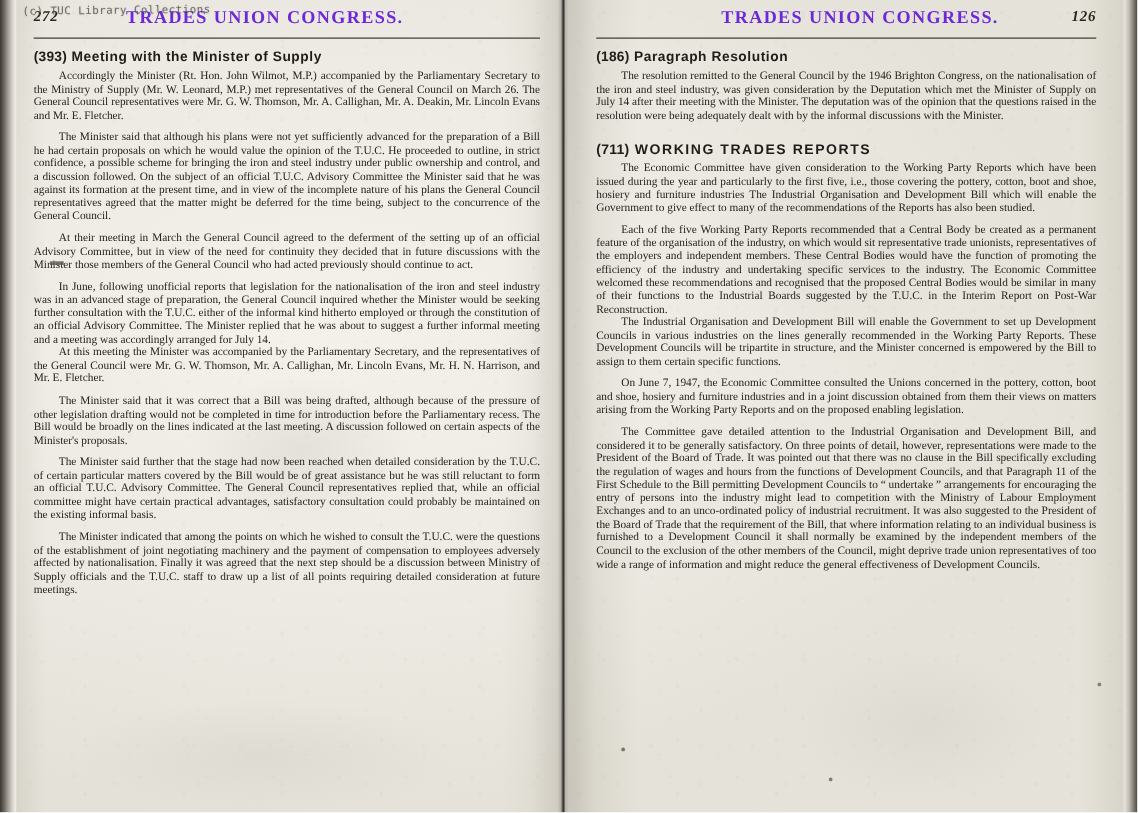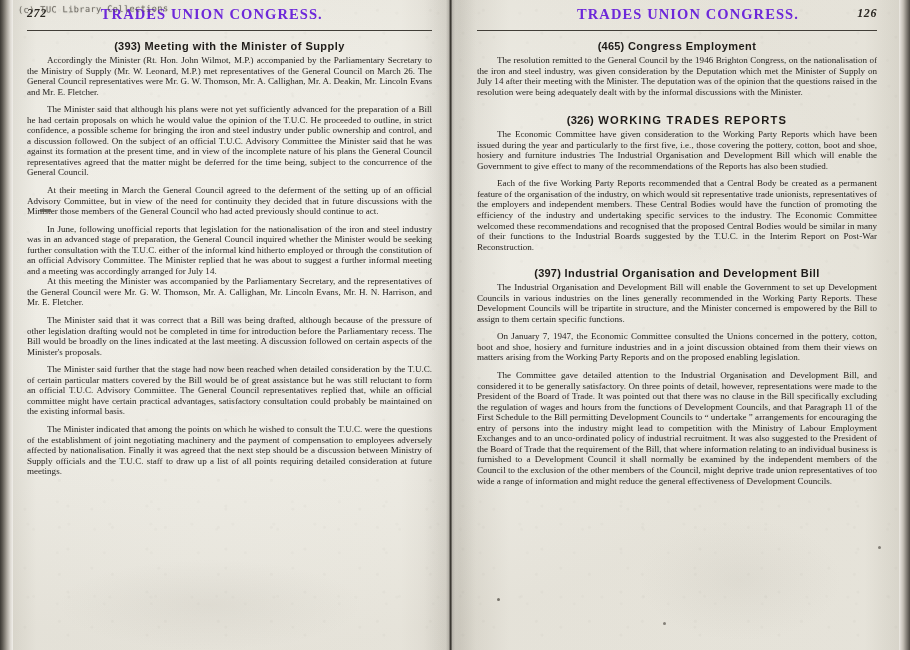--- a/index.html
+++ b/index.html
@@ -86,21 +86,20 @@
     font-size:9.05px;
     line-height:10.55px;
     text-align:justify;
     text-justify:inter-word;
     color:#262320;
   }
   .col p{margin:0 0 0 0;text-indent:20px;}
   .col p.gap{margin-top:7px;}
   .col p.nogap{margin-top:0;}
   .sec-head{
-    text-align:center;
     font-weight:700;
     font-size:11px;
     letter-spacing:.45px;
     margin:11px 0 3px 0;
     color:#1f1c19;
     font-family:"Liberation Sans","DejaVu Sans",sans-serif;
   }
   .sec-head.caps{
     letter-spacing:1.25px;
     font-size:11.2px;
@@ -165,43 +164,39 @@
 
   <div class="page-sheet" id="page-right">
     <div style="padding:6px 22px 0 22px;">
       <div class="running-head" style="justify-content:space-between;">
         <span class="rh-title" style="margin-left:100px;">TRADES UNION CONGRESS.</span>
         <span class="folio">126</span>
       </div>
       <div class="rule" style="margin-top:2px;"></div>
 
       <div class="sec-head" style="margin-top:9px;">
-        <span class="num">(465)</span>
-        <span>Congress Employment</span>
+        <span class="num">(186)</span>
+        <span>Paragraph Resolution</span>
       </div>
       <div class="col">
         <p class="nogap">The resolution remitted to the General Council by the 1946 Brighton Congress, on the nationalisation of the iron and steel industry, was given consideration by the Deputation which met the Minister of Supply on July 14 after their meeting with the Minister. The deputation was of the opinion that the questions raised in the resolution were being adequately dealt with by the informal discussions with the Minister.</p>
       </div>
 
       <div class="sec-head caps" style="margin-top:17px;">
-        <span class="num" style="letter-spacing:.2px;">(326)</span>
+        <span class="num" style="letter-spacing:.2px;">(711)</span>
         <span>WORKING TRADES REPORTS</span>
       </div>
       <div class="col">
         <p class="nogap">The Economic Committee have given consideration to the Working Party Reports which have been issued during the year and particularly to the first five, i.e., those covering the pottery, cotton, boot and shoe, hosiery and furniture industries The Industrial Organisation and Development Bill which will enable the Government to give effect to many of the recommendations of the Reports has also been studied.</p>
         <p class="gap">Each of the five Working Party Reports recommended that a Central Body be created as a permanent feature of the organisation of the industry, on which would sit representative trade unionists, representatives of the employers and independent members. These Central Bodies would have the function of promoting the efficiency of the industry and undertaking specific services to the industry. The Economic Committee welcomed these recommendations and recognised that the proposed Central Bodies would be similar in many of their functions to the Industrial Boards suggested by the T.U.C. in the Interim Report on Post-War Reconstruction.</p>
       </div>
 
-      <div class="sec-head" style="margin-top:15px;">
-        <span class="num">(397)</span>
-        <span>Industrial Organisation and Development Bill</span>
-      </div>
       <div class="col">
         <p class="nogap">The Industrial Organisation and Development Bill will enable the Government to set up Development Councils in various industries on the lines generally recommended in the Working Party Reports. These Development Councils will be tripartite in structure, and the Minister concerned is empowered by the Bill to assign to them certain specific functions.</p>
-        <p class="gap">On January 7, 1947, the Economic Committee consulted the Unions concerned in the pottery, cotton, boot and shoe, hosiery and furniture industries and in a joint discussion obtained from them their views on matters arising from the Working Party Reports and on the proposed enabling legislation.</p>
+        <p class="gap">On June 7, 1947, the Economic Committee consulted the Unions concerned in the pottery, cotton, boot and shoe, hosiery and furniture industries and in a joint discussion obtained from them their views on matters arising from the Working Party Reports and on the proposed enabling legislation.</p>
         <p class="gap">The Committee gave detailed attention to the Industrial Organisation and Development Bill, and considered it to be generally satisfactory. On three points of detail, however, representations were made to the President of the Board of Trade. It was pointed out that there was no clause in the Bill specifically excluding the regulation of wages and hours from the functions of Development Councils, and that Paragraph 11 of the First Schedule to the Bill permitting Development Councils to “ undertake ” arrangements for encouraging the entry of persons into the industry might lead to competition with the Ministry of Labour Employment Exchanges and to an unco-ordinated policy of industrial recruitment. It was also suggested to the President of the Board of Trade that the requirement of the Bill, that where information relating to an individual business is furnished to a Development Council it shall normally be examined by the independent members of the Council to the exclusion of the other members of the Council, might deprive trade union representatives of too wide a range of information and might reduce the general effectiveness of Development Councils.</p>
       </div>
     </div>
   </div>
 
   <div class="gutter-shadow"></div>
   <div class="gutter"></div>
   <div class="edge-left"></div>
   <div class="edge-right"></div>
 

